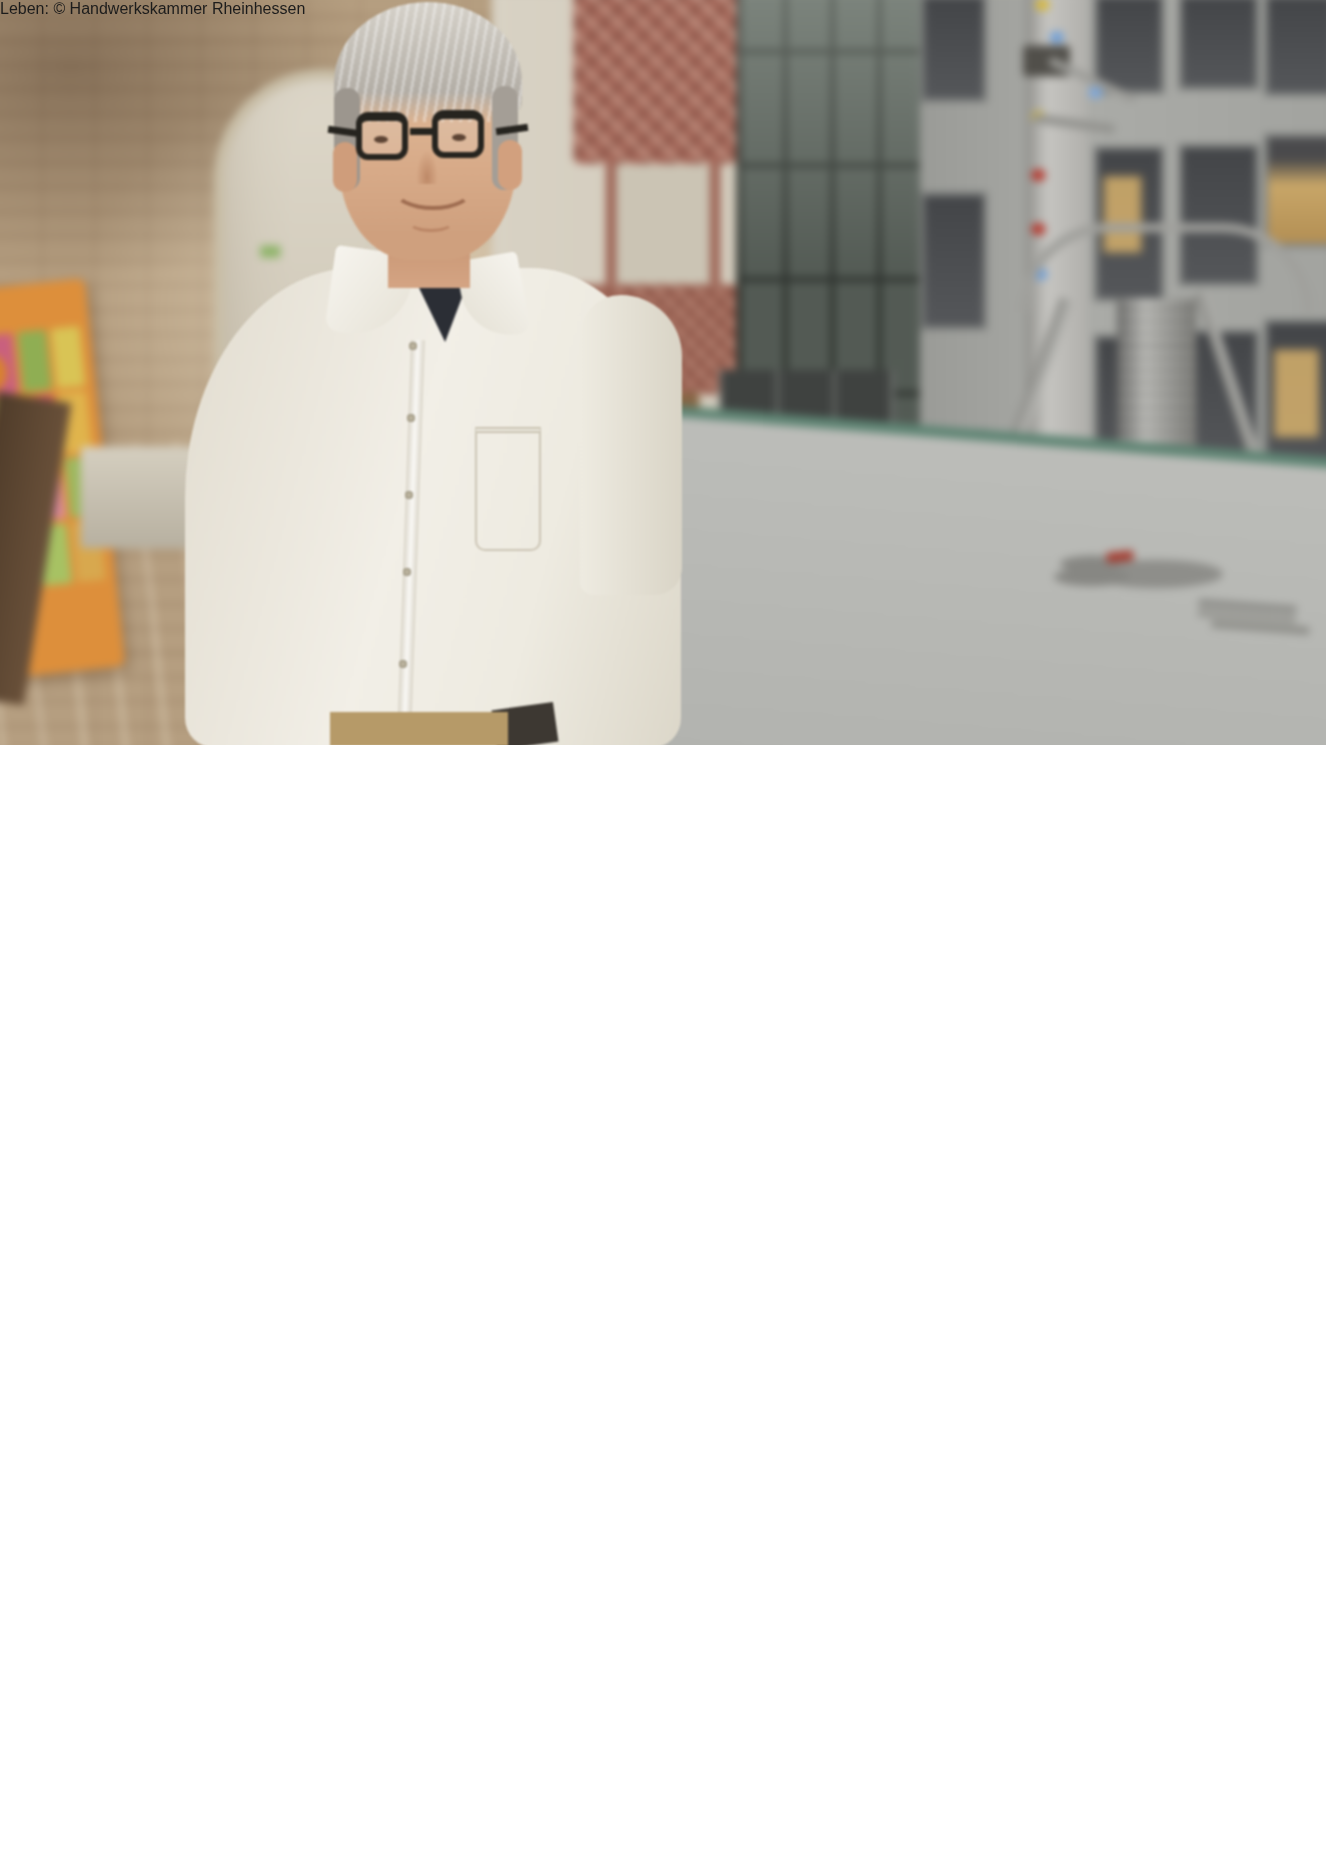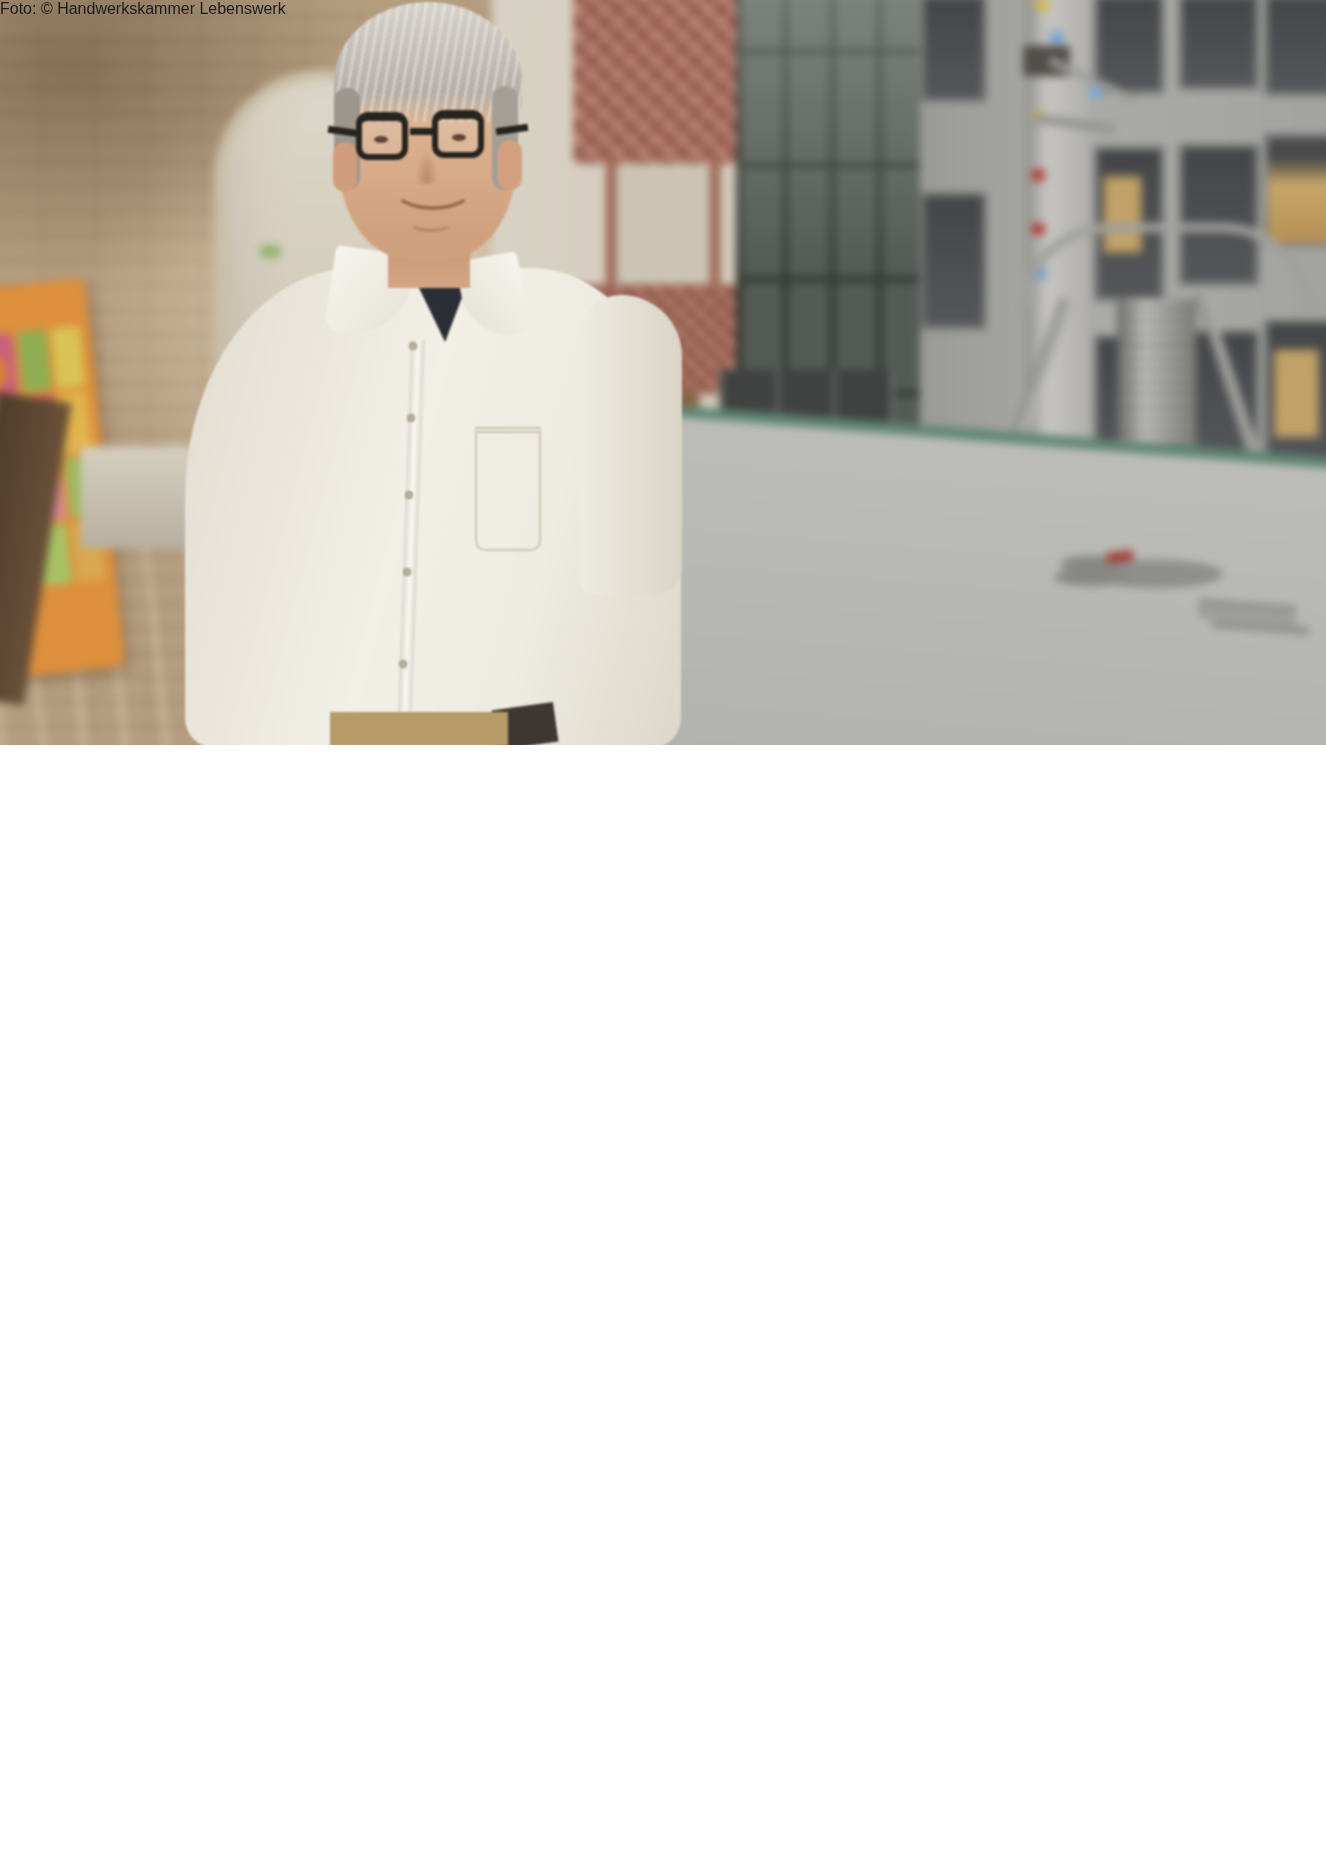--- a/index.html
+++ b/index.html
@@ -270,21 +270,21 @@
       <div class="rail-long"></div>
       <div class="forearm"></div>
       <div class="cuff"></div>
       <div class="hands"></div>
       <div class="finger" style="left:318px;top:640px;width:120px;position:absolute;transform:rotate(14deg)"></div>
       <div class="finger" style="left:322px;top:664px;width:130px;position:absolute;transform:rotate(15deg)"></div>
       <div class="finger" style="left:326px;top:690px;width:126px;position:absolute;transform:rotate(16deg)"></div>
       <div class="thumb"></div>
     </div>
 
-    <div class="credit">Foto: © Handwerkskammer Lebenswerk</div>
+    <div class="credit">Leben: © Handwerkskammer Rheinhessen</div>
   </div>
 
   <h1 class="headline" style="margin:0;font-weight:normal">
     <span style="display:block">Krisen meistern –</span>
     <span style="display:block">Zahlungsfähigkeit sichern</span>
   </h1>
 
   <div class="col col-left">
     <div class="kicker">
       <div>OLIVER JUNG, UNTERNEHMENSBERATER DER</div>

